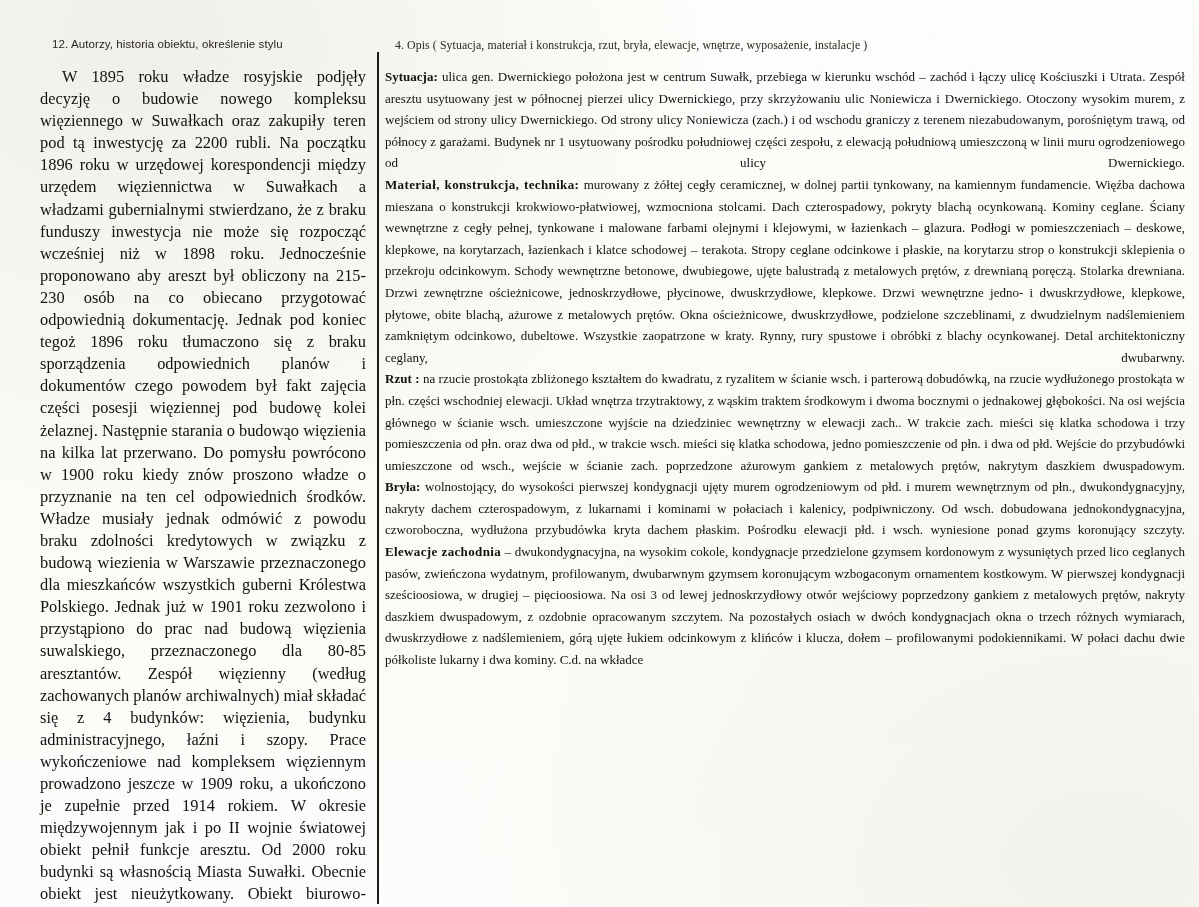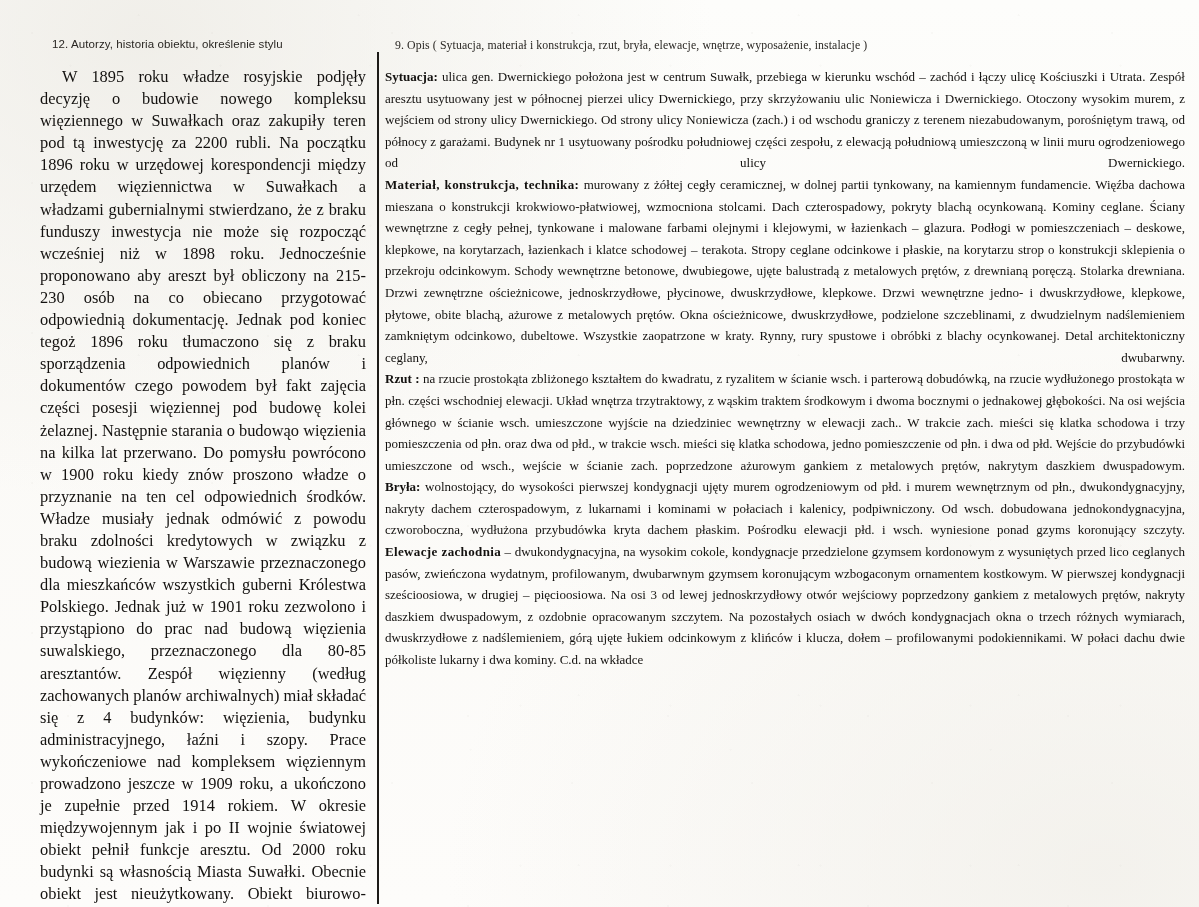--- a/index.html
+++ b/index.html
@@ -128,21 +128,21 @@
 </style>
 </head>
 <body>
 
 <div class="page"></div>
 
 <div class="sheet">
 
   <div class="field-headers">
     <div class="field-header left">12. Autorzy, historia obiektu, określenie stylu</div>
-    <div class="field-header right">9. Opis ( Sytuacja, materiał i konstrukcja, rzut, bryła, elewacje, wnętrze, wyposażenie, instalacje )</div>
+    <div class="field-header right">4. Opis ( Sytuacja, materiał i konstrukcja, rzut, bryła, elewacje, wnętrze, wyposażenie, instalacje )</div>
   </div>
 
   <div class="divider"></div>
 
   <div class="col col-left">
     <p class="opening">W 1895 roku władze rosyjskie podjęły decyzję o budowie nowego kompleksu więziennego w Suwałkach oraz zakupiły teren pod tą inwestycję za 2200 rubli. Na początku 1896 roku w urzędowej korespondencji między urzędem więziennictwa w Suwałkach a władzami gubernialnymi stwierdzano, że z braku funduszy inwestycja nie może się rozpocząć wcześniej niż w 1898 roku. Jednocześnie proponowano aby areszt był obliczony na 215-230 osób na co obiecano przygotować odpowiednią dokumentację. Jednak pod koniec tegoż 1896 roku tłumaczono się z braku sporządzenia odpowiednich planów i dokumentów czego powodem był fakt zajęcia części posesji więziennej pod budowę kolei żelaznej. Następnie starania o budowąo więzienia na kilka lat przerwano. Do pomysłu powrócono w 1900 roku kiedy znów proszono władze o przyznanie na ten cel odpowiednich środków. Władze musiały jednak odmówić z powodu braku zdolności kredytowych w związku z budową wiezienia w Warszawie przeznaczonego dla mieszkańców wszystkich guberni Królestwa Polskiego. Jednak już w 1901 roku zezwolono i przystąpiono do prac nad budową więzienia suwalskiego, przeznaczonego dla 80-85 aresztantów. Zespół więzienny (według zachowanych planów archiwalnych) miał składać się z 4 budynków: więzienia, budynku administracyjnego, łaźni i szopy. Prace wykończeniowe nad kompleksem więziennym prowadzono jeszcze w 1909 roku, a ukończono je zupełnie przed 1914 rokiem. W okresie międzywojennym jak i po II wojnie światowej obiekt pełnił funkcje aresztu. Od 2000 roku budynki są własnością Miasta Suwałki. Obecnie obiekt jest nieużytkowany. Obiekt biurowo-administracyjny w zespole aresztu został zbudowany przed 1909 rokiem.</p>
   </div>
 
   <div class="col col-right">
 

